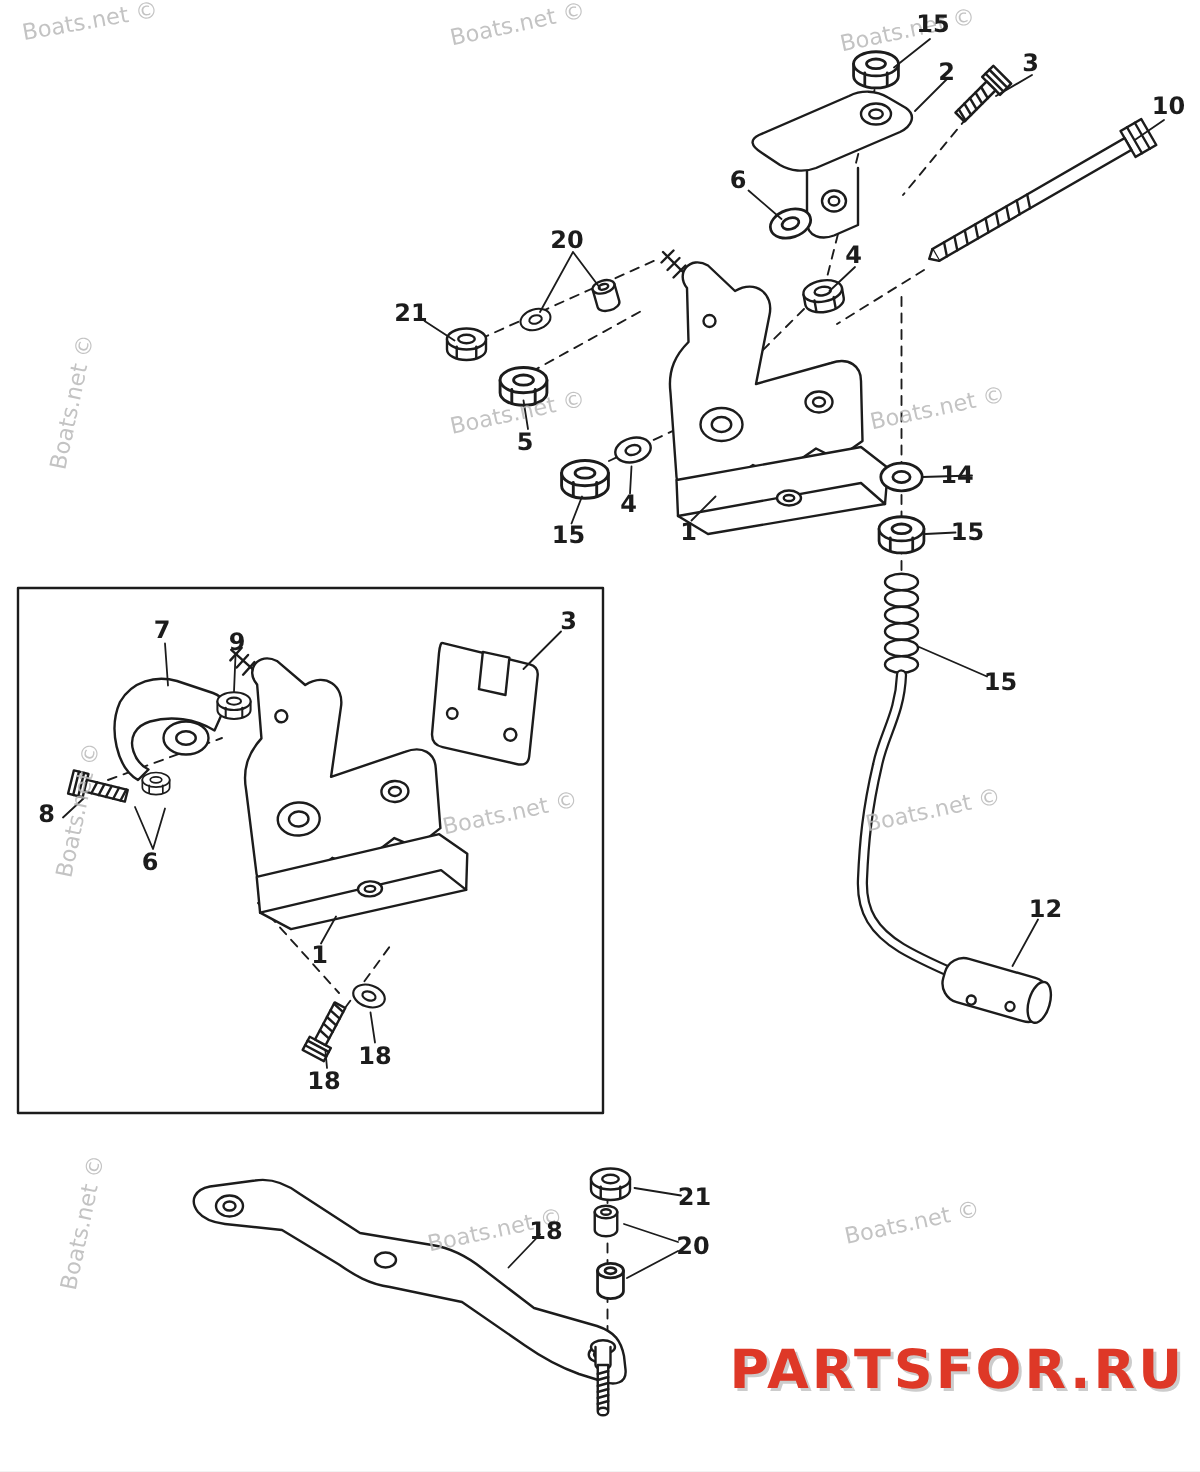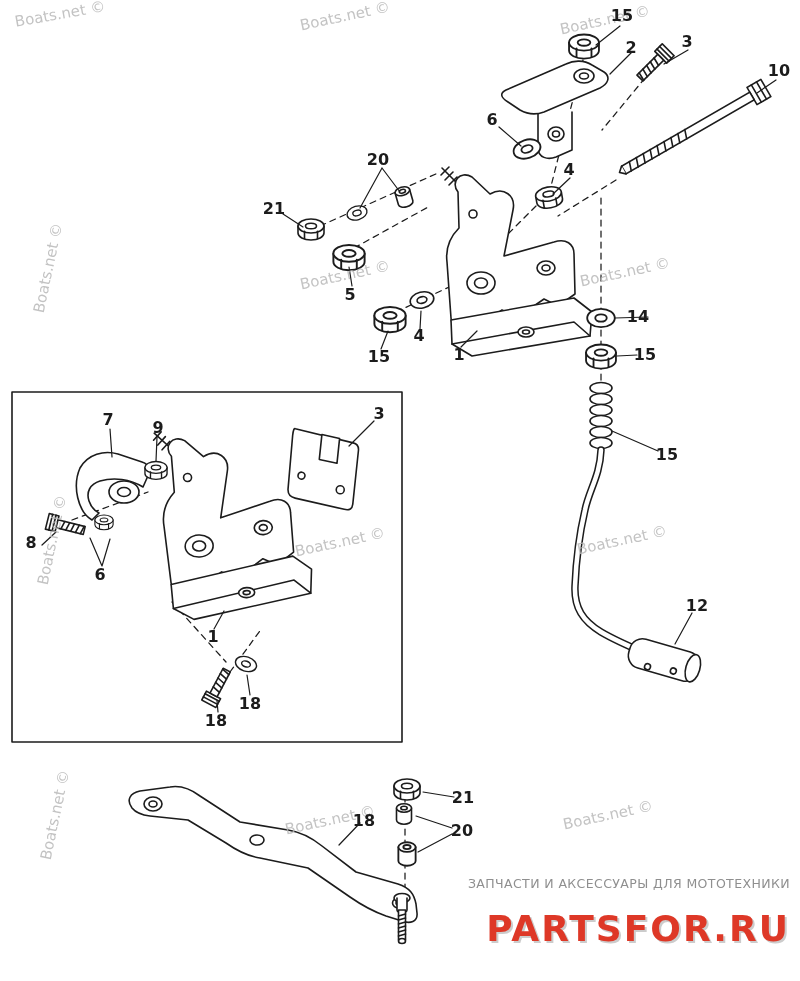--- a/index.html
+++ b/index.html
@@ -248,17 +248,16 @@
   <div class="callout" style="left:31px;top:543px">8</div>
   <div class="callout" style="left:100px;top:575px">6</div>
   <div class="callout" style="left:213px;top:637px">1</div>
   <div class="callout" style="left:216px;top:721px">18</div>
   <div class="callout" style="left:250px;top:704px">18</div>
   <div class="callout" style="left:364px;top:821px">18</div>
   <div class="callout" style="left:463px;top:798px">21</div>
   <div class="callout" style="left:462px;top:831px">20</div>
 
   <div class="footer">
-    <div class="tagline">ЗАПЧАСТИ И АКСЕССУАРЫ ДЛЯ МОТОТЕХНИКИ</div>
     <div class="logo">PARTSFOR.RU</div>
   </div>
 
 </div>
 
 </body></html>

